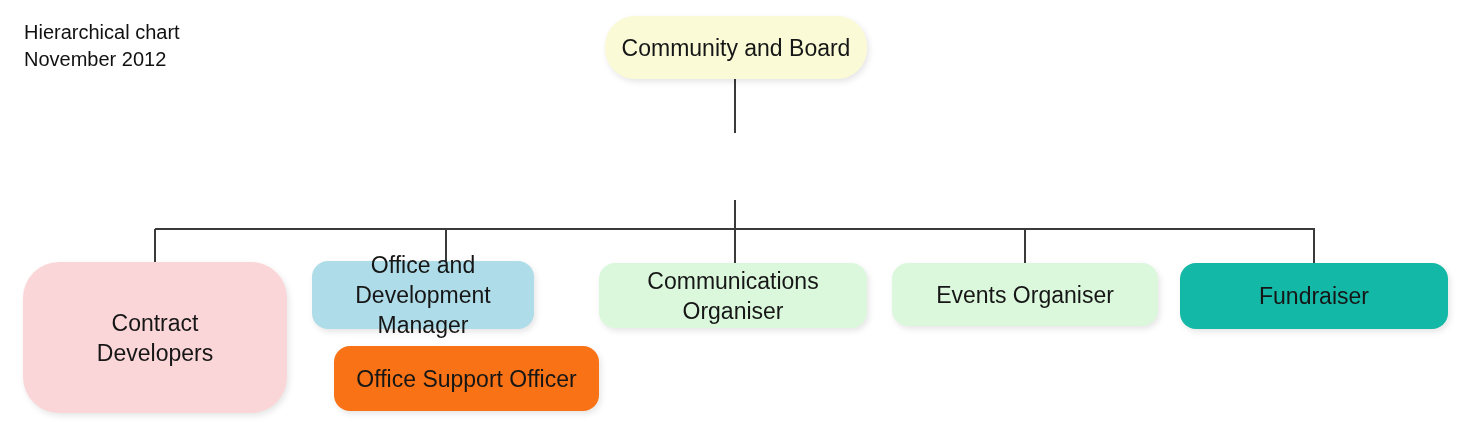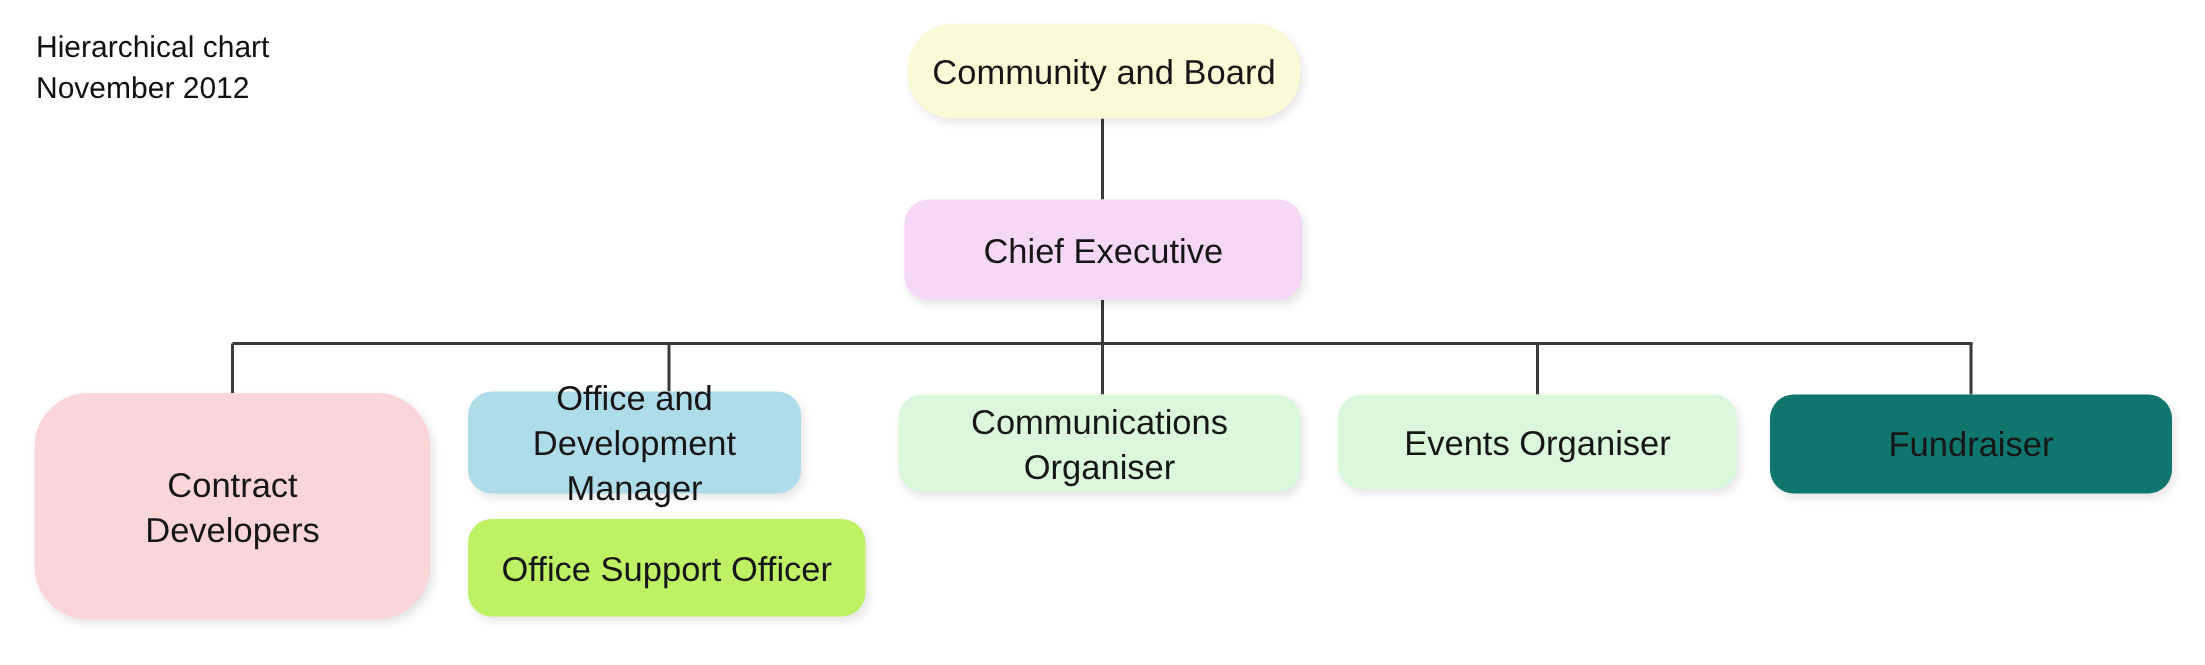--- a/index.html
+++ b/index.html
@@ -74,31 +74,30 @@
   <div id="conn-exec-top" class="connector v"></div>
   <div id="conn-exec-bottom" class="connector v"></div>
   <div id="conn-rail" class="connector h"></div>
   <div id="conn-drop-1" class="connector v"></div>
   <div id="conn-drop-2" class="connector v"></div>
   <div id="conn-drop-4" class="connector v"></div>
   <div id="conn-drop-5" class="connector v"></div>
 
   <div id="node-community" class="node" style="background: rgb(250, 250, 214);">Community and Board</div>
 
-  <div id="node-chief" class="node" style="background: rgb(245, 216, 246);">Chief Executive</div>
 
   <div id="node-contract" class="node" style="background: rgb(251, 214, 216);">Contract
 Developers</div>
 
   <div id="node-office-manager" class="node" style="background: rgb(174, 220, 232);">Office and
 Development Manager</div>
 
-  <div id="node-office-support" class="node" style="background: #bef264;">Office Support Officer</div>
+  <div id="node-office-support" class="node" style="background: #f97316; margin-left: 22px;">Office Support Officer</div>
 
   <div id="node-communications" class="node" style="background: rgb(219, 248, 220);">Communications
 Organiser</div>
 
   <div id="node-events" class="node" style="background: rgb(219, 248, 220);">Events Organiser</div>
 
-  <div id="node-fundraiser" class="node" style="background: #0f766e;">Fundraiser</div>
+  <div id="node-fundraiser" class="node" style="background: #14b8a6;">Fundraiser</div>
 
 
 </div>
 
 </body></html>

